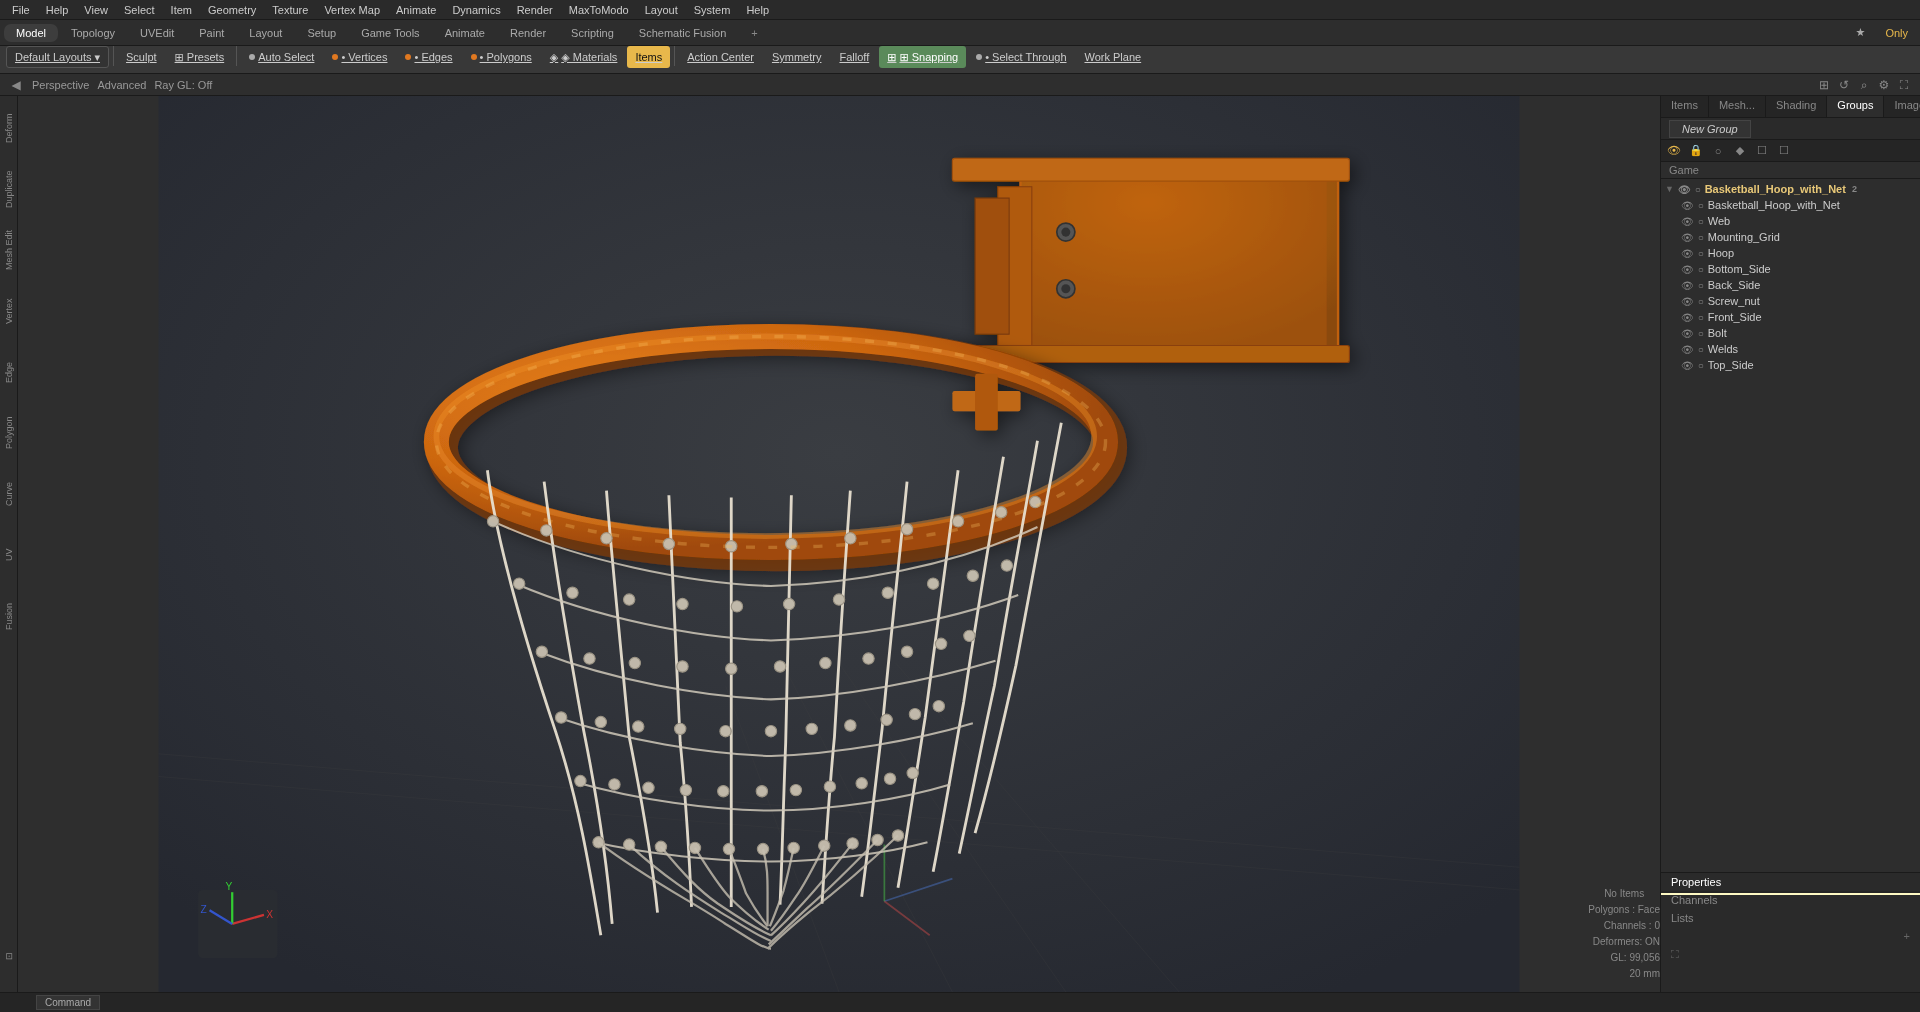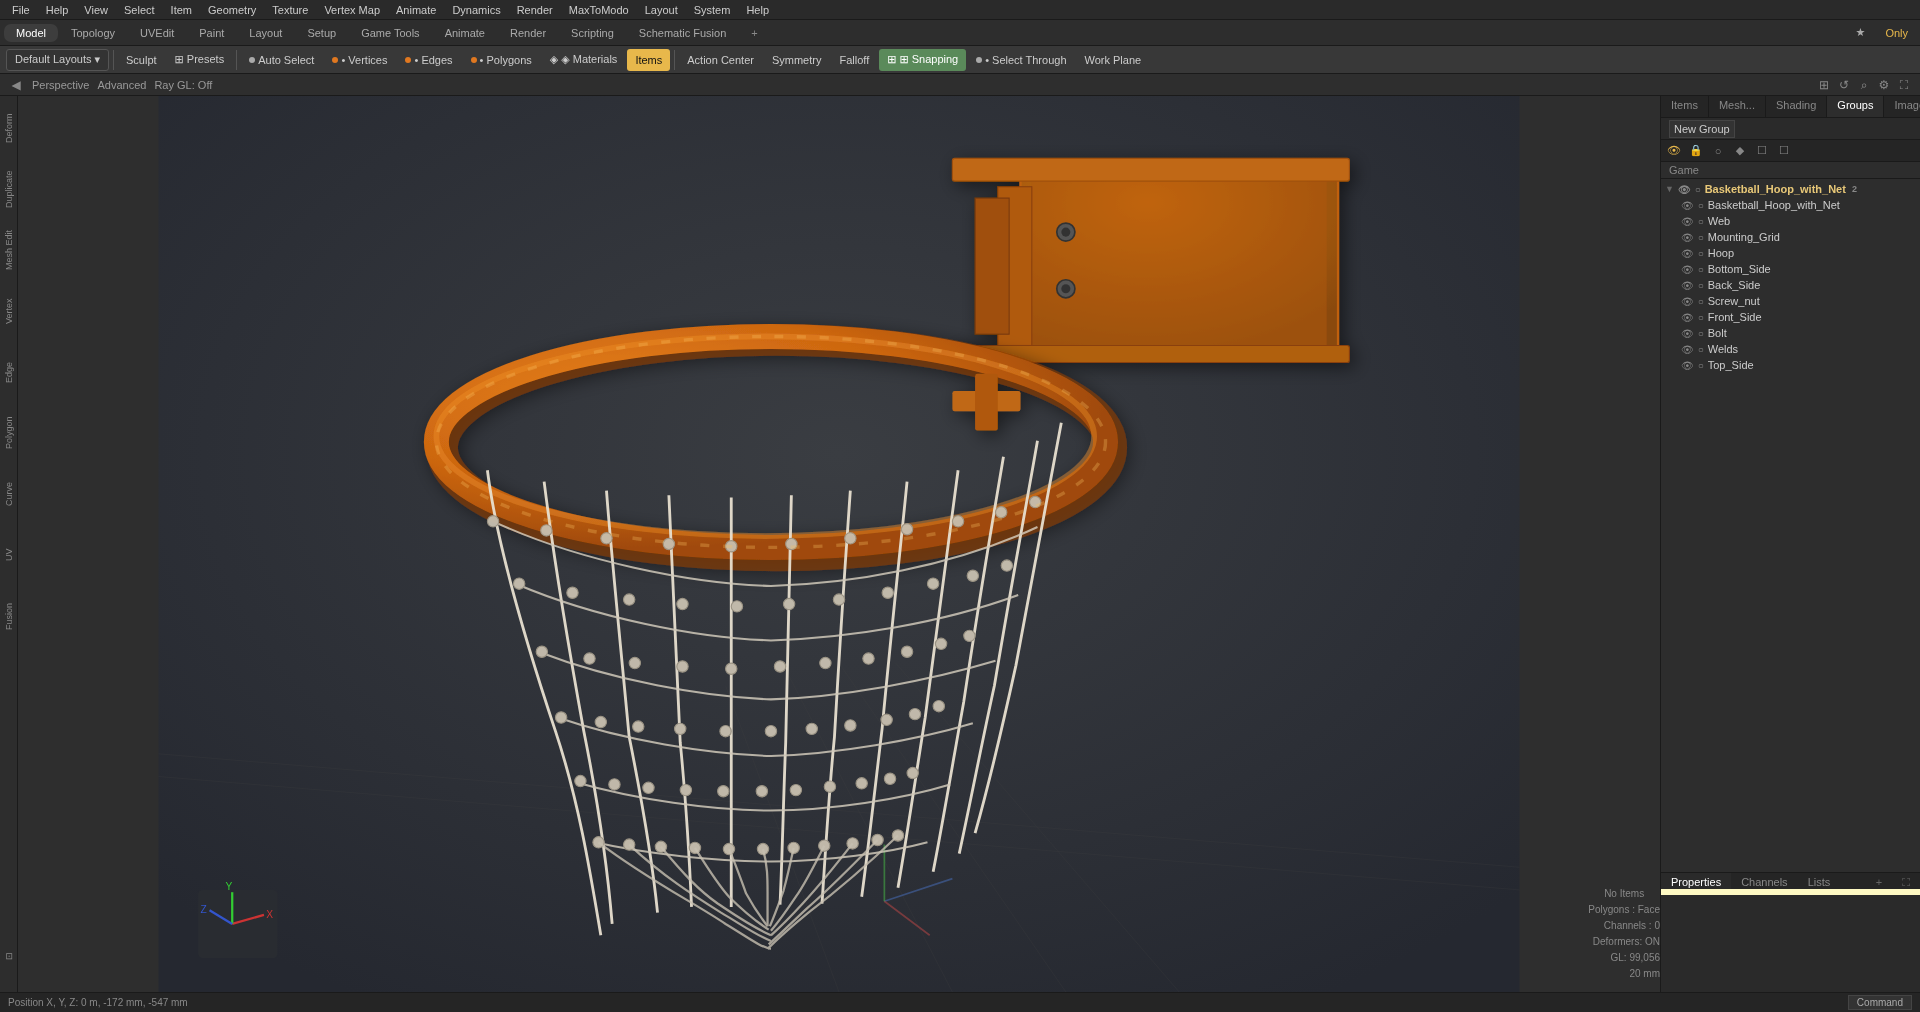--- a/index.html
+++ b/index.html
@@ -11,21 +11,21 @@
 
     
     .tab-bar { height: 26px; background: #2d2d2d; display: flex; align-items: center; border-bottom: 1px solid #1a1a1a; flex-shrink: 0; padding: 0 4px; gap: 1px; }
     .tab { padding: 3px 12px; color: #aaaaaa; cursor: pointer; font-size: 11px; border-radius: 3px 3px 0 0; }
     .tab.active { background: #3d3d3d; color: #ffffff; border-radius: 7px; }
     .tab-right { margin-left: auto; display: flex; align-items: center; gap: 4px; }
     .tab-right-btn { padding: 2px 8px; color: #aaa; font-size: 11px; cursor: pointer; }
     .tab-right-btn.active { color: #e8b84b; }
 
     
-    .toolbar { height: 28px; background: #383838; display: flex; align-items: center; padding: 0 6px; gap: 2px; border-bottom: 1px solid #1a1a1a; flex-shrink: 0; }
+    .toolbar { height: 28px; background: #383838; display: flex; padding: 0 6px; gap: 2px; border-bottom: 1px solid #1a1a1a; flex-shrink: 0; text-decoration: underline; }
     .tool-btn { padding: 2px 8px; color: #cccccc; cursor: pointer; font-size: 11px; border-radius: 3px; display: flex; align-items: center; gap: 3px; height: 22px; }
     .tool-btn.active { background: #e8b84b; color: #111; }
     .tool-btn.highlight { background: #5a8a5a; color: #fff; }
     .tool-btn .dot { width: 6px; height: 6px; border-radius: 50%; background: #aaa; display: inline-block; }
     .tool-btn .dot.orange { background: #e07820; }
     .tool-separator { width: 1px; height: 20px; background: #555; margin: 0 2px; }
 
     
     .viewport-bar { height: 22px; background: #2e2e2e; display: flex; align-items: center; padding: 0 8px; gap: 8px; border-bottom: 1px solid #1a1a1a; flex-shrink: 0; font-size: 11px; }
     .viewport-label { color: #999; cursor: pointer; }
@@ -62,32 +62,32 @@
     .item-indent { margin-left: 12px; }
 
     
     .bottom-status { height: 20px; background: #252525; display: flex; align-items: center; padding: 0 8px; border-top: 1px solid #1a1a1a; flex-shrink: 0; }
     .status-left { color: #888; font-size: 10px; flex: 1; }
     .status-right { display: flex; gap: 4px; }
     .status-btn { padding: 1px 8px; background: #333; color: #aaa; font-size: 10px; border: 1px solid #444; cursor: pointer; margin-left: 28px; }
 
     
     .prop-panel { height: 120px; background: #2a2a2a; border-top: 1px solid #1a1a1a; }
-    .prop-tabs { height: 22px; background: #252525; display: flex; border-bottom: 6px solid #fef9c3; }
+    .prop-tabs { height: 22px; background: #252525; display: flex; border-bottom: 2px solid #fef9c3; flex-direction: column; }
     .prop-tab { padding: 3px 10px; color: #888; cursor: pointer; font-size: 11px; }
     .prop-tab.active { color: #fff; background: #2a2a2a; }
     .prop-content { padding: 4px 8px; }
 
     
     ::-webkit-scrollbar { width: 6px; }
     ::-webkit-scrollbar-track { background: #1e1e1e; }
     ::-webkit-scrollbar-thumb { background: #444; border-radius: 3px; }
 
     .new-group-bar { height: 22px; background: #2a2a2a; display: flex; align-items: center; padding: 0 8px; border-bottom: 1px solid #1a1a1a; }
-    .new-group-btn { padding: 2px 4px; background: #333; color: #ccc; font-size: 11px; border: 1px solid #444; cursor: pointer; }
+    .new-group-btn { padding: 2px 12px; background: #333; color: #ccc; font-size: 11px; border: 1px solid #444; cursor: pointer; font-style: italic; }
 
     .name-header { padding: 2px 8px; color: #888; font-size: 11px; border-bottom: 1px solid #1a1a1a; }
     .tri-icon { color: #666; font-size: 9px; }
 
     .rp-icons-bar { height: 22px; background: #252525; display: flex; align-items: center; padding: 0 4px; gap: 4px; border-bottom: 1px solid #1a1a1a; }
     .rpi-btn { width: 18px; height: 18px; display: flex; align-items: center; justify-content: center; cursor: pointer; color: #888; font-size: 11px; border-radius: 2px; }
   </style>
 </head>
 <body>
 
@@ -522,17 +522,16 @@
       </div>
       <div class="prop-content">
         
       </div>
     </div>
   </div>
 
 </div>
 
 <div class="bottom-status">
-  <div class="status-left">Position X, Y, Z:  0 m, -172 mm, -547 mm</div>
   <div class="status-right">
     <div class="status-btn">Command</div>
   </div>
 </div>
 
 </body></html>

